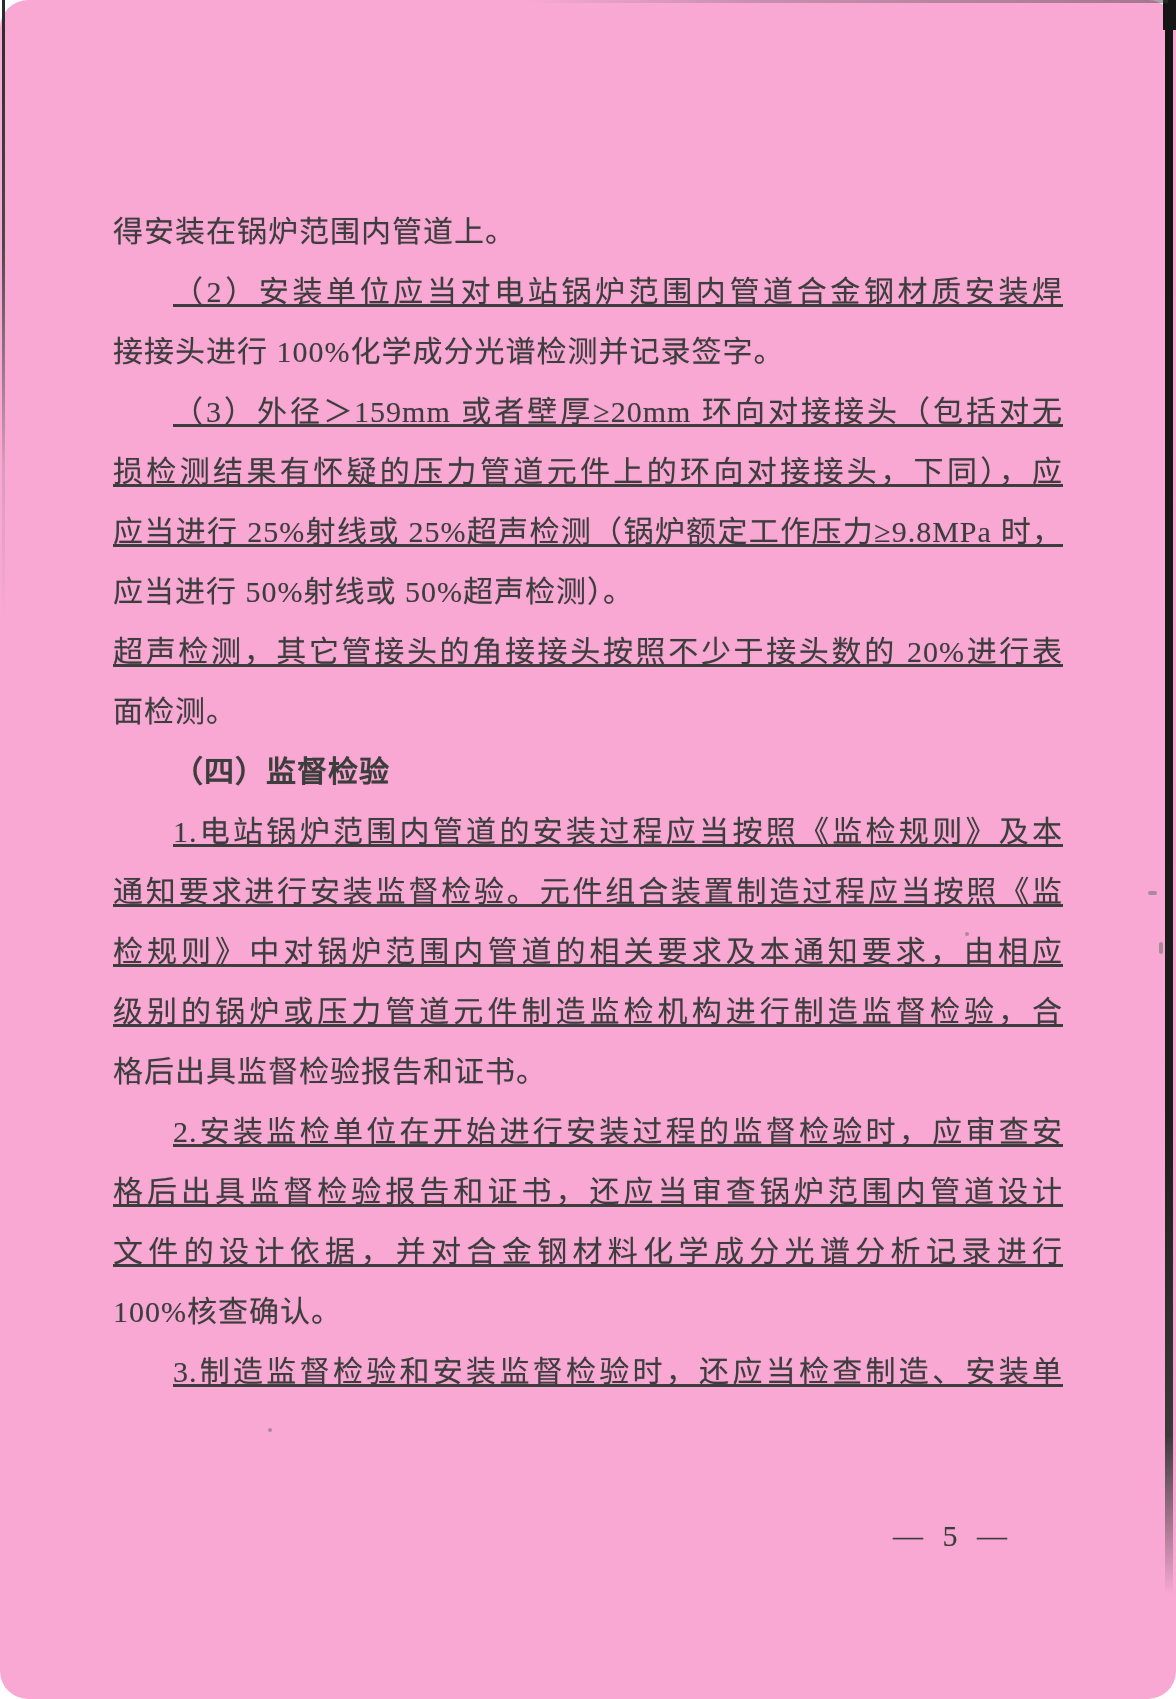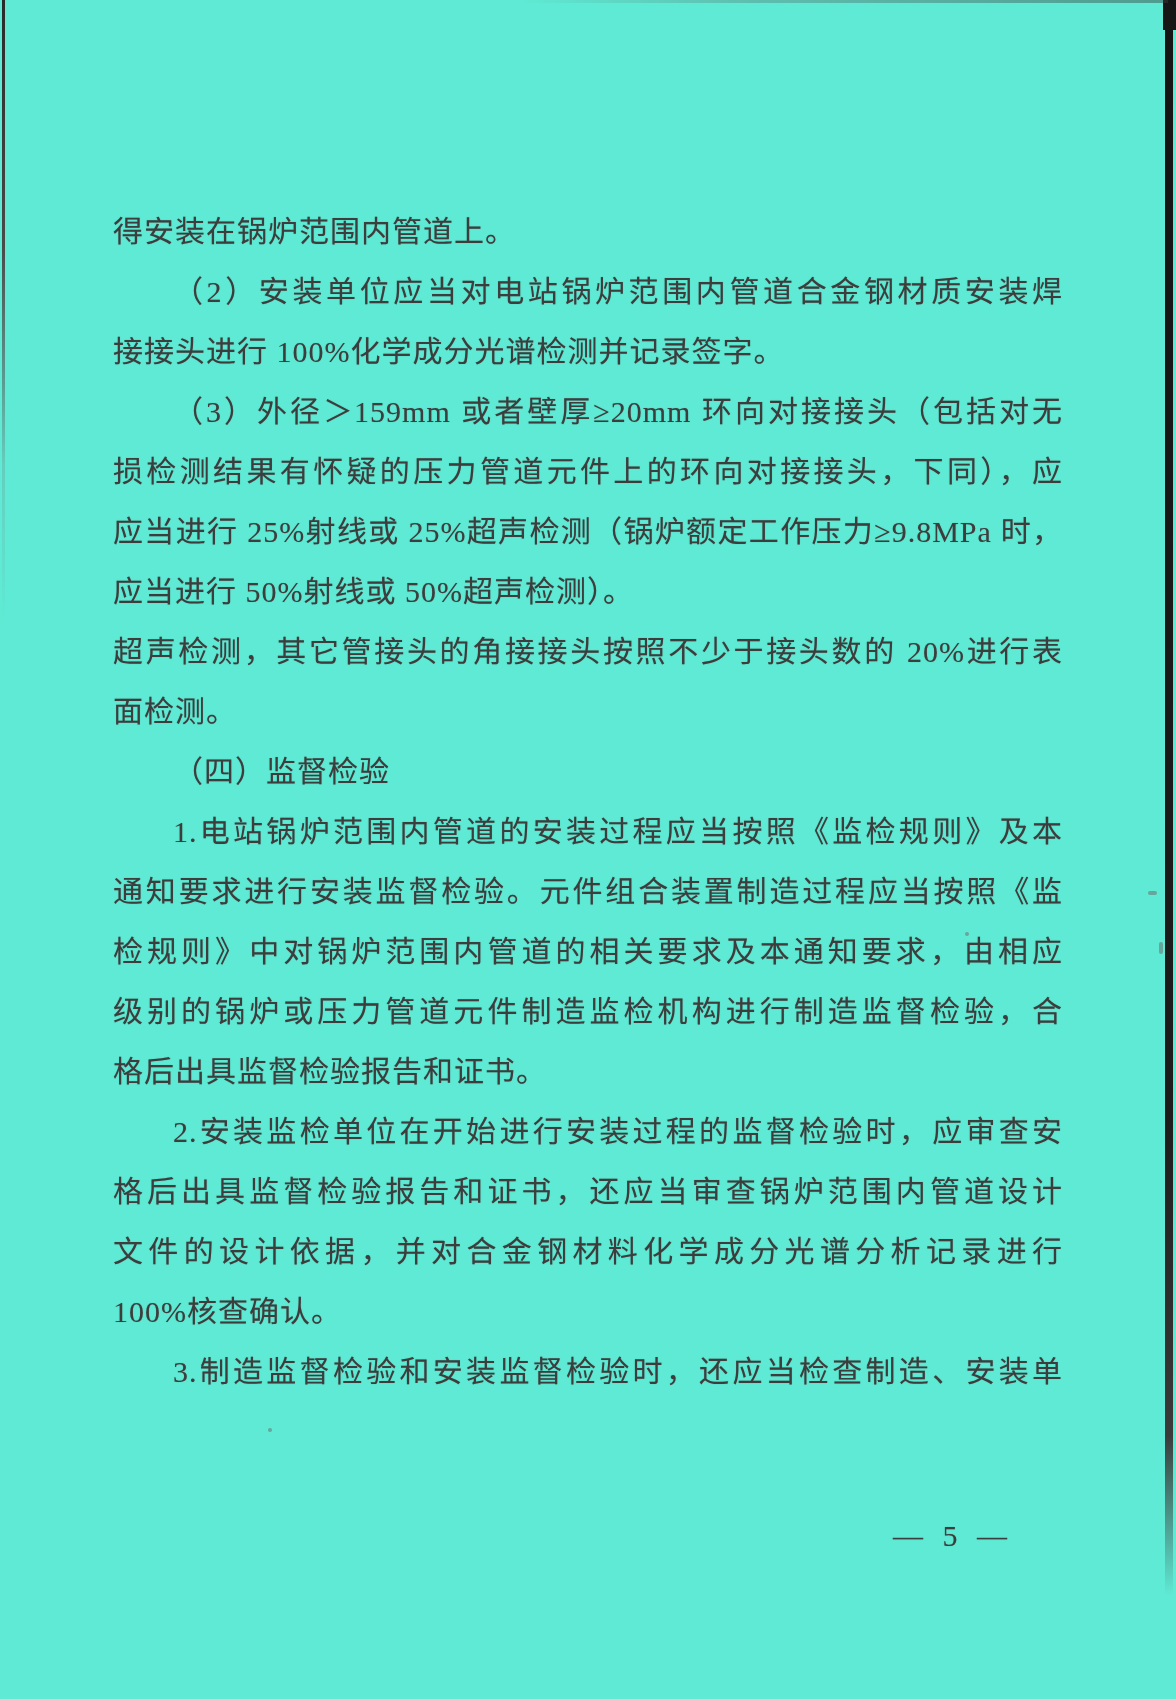--- a/index.html
+++ b/index.html
@@ -29,23 +29,23 @@
     letter-spacing: 1px;
     text-shadow: 0 0 1px rgba(70,70,70,0.35);
   }
   .line {
     text-align: justify;
     text-justify: inter-character;
     white-space: normal;
     overflow: hidden;
     height: 60px;
   }
-  .line.flush { text-align-last: justify; }
+  .line.flush { text-align-last: justify; text-decoration: underline; }
   .line.indent { text-indent: 60px; }
-  .line.bold { font-weight: normal; }
+  .line.bold { font-weight: bold; }
   
   .page-number {
     position: absolute;
     top: 1516px;
     left: 880px;
     width: 140px;
     text-align: center;
     font-size: 30px;
     line-height: 40px;
     word-spacing: 12px;
@@ -89,21 +89,21 @@
   }
   .speck { position: absolute; background: rgba(110,110,110,0.55); border-radius: 2px; }
   .speck-1 { left: 1148px; top: 891px;  width: 9px;  height: 4px; }
   .speck-2 { left: 1159px; top: 942px;  width: 4px;  height: 12px; }
   .speck-3 { left: 268px;  top: 1428px; width: 4px;  height: 4px; }
   .speck-4 { left: 965px;  top: 932px;  width: 4px;  height: 4px; }
 </style>
 </head>
 <body>
 
-<div class="page" style="background: #5eead4; color: rgb(61, 61, 61);">
+<div class="page" style="background: #f9a8d4; color: rgb(61, 61, 61); border-radius: 28px;">
 
   <div class="edge-right-bar"></div>
   <div class="edge-right-cap"></div>
   <div class="edge-left-line"></div>
   <div class="edge-top-line"></div>
   <div class="speck speck-1"></div>
   <div class="speck speck-2"></div>
   <div class="speck speck-3"></div>
   <div class="speck speck-4"></div>
 

